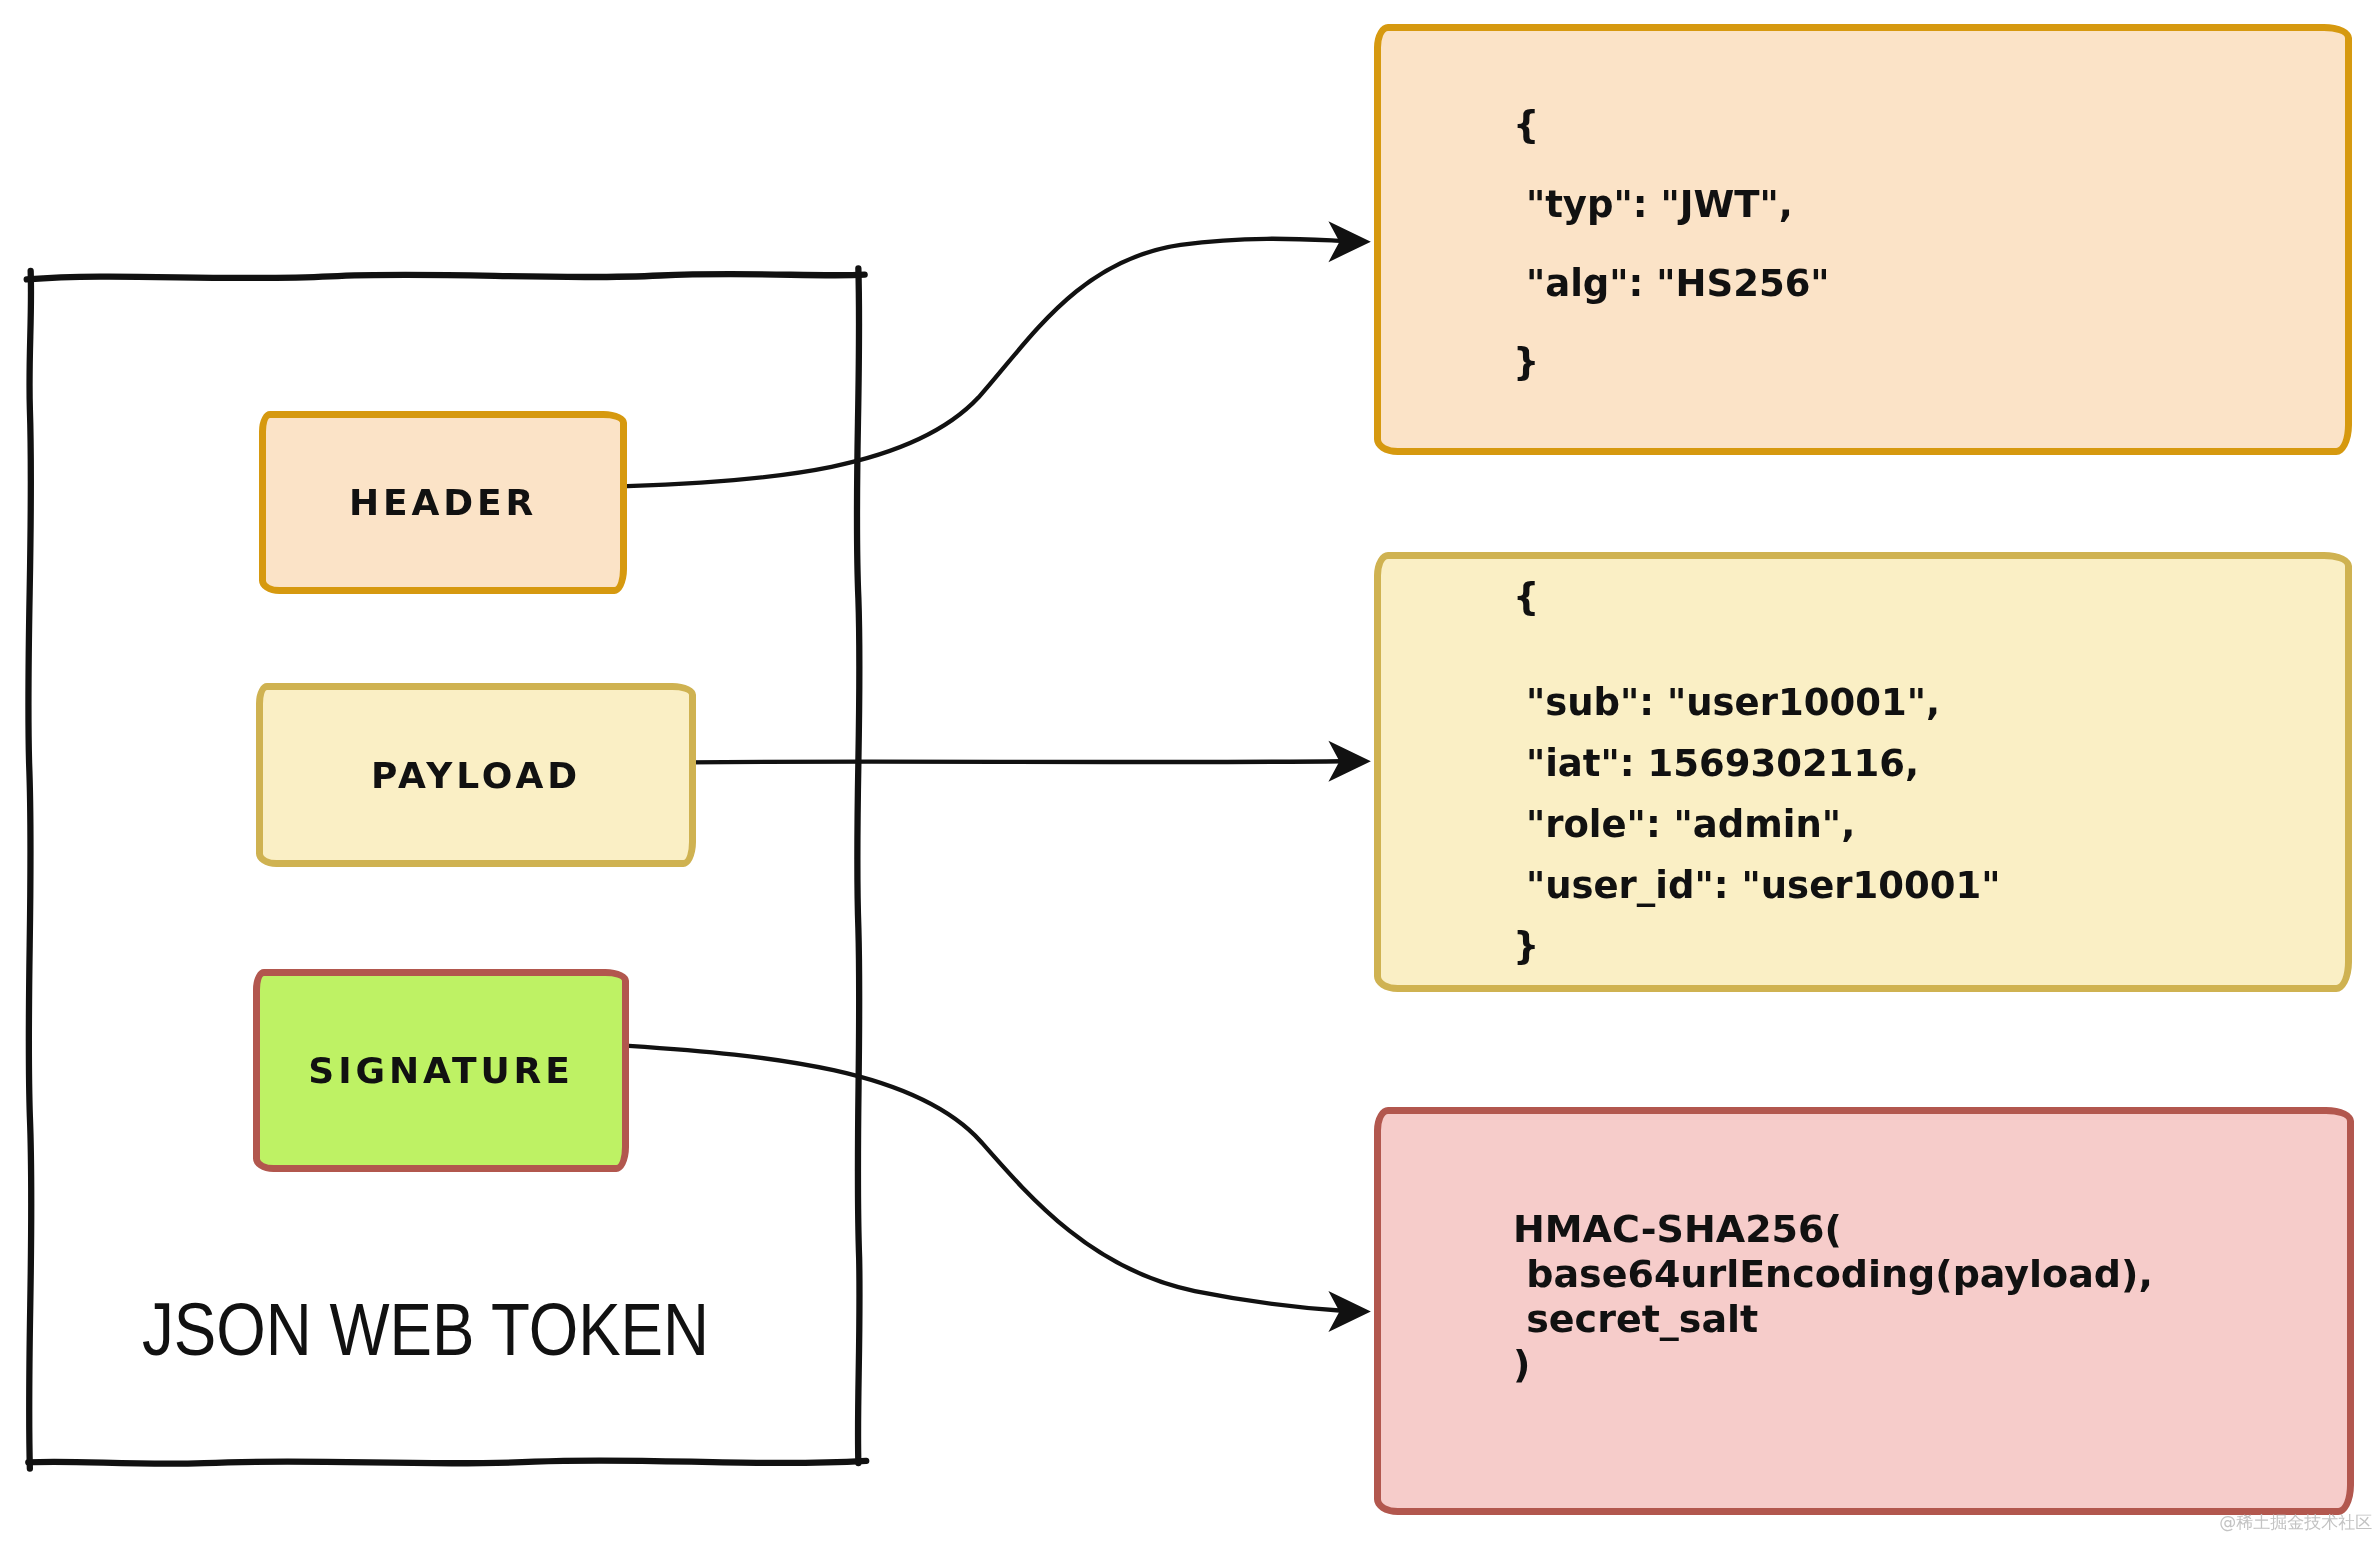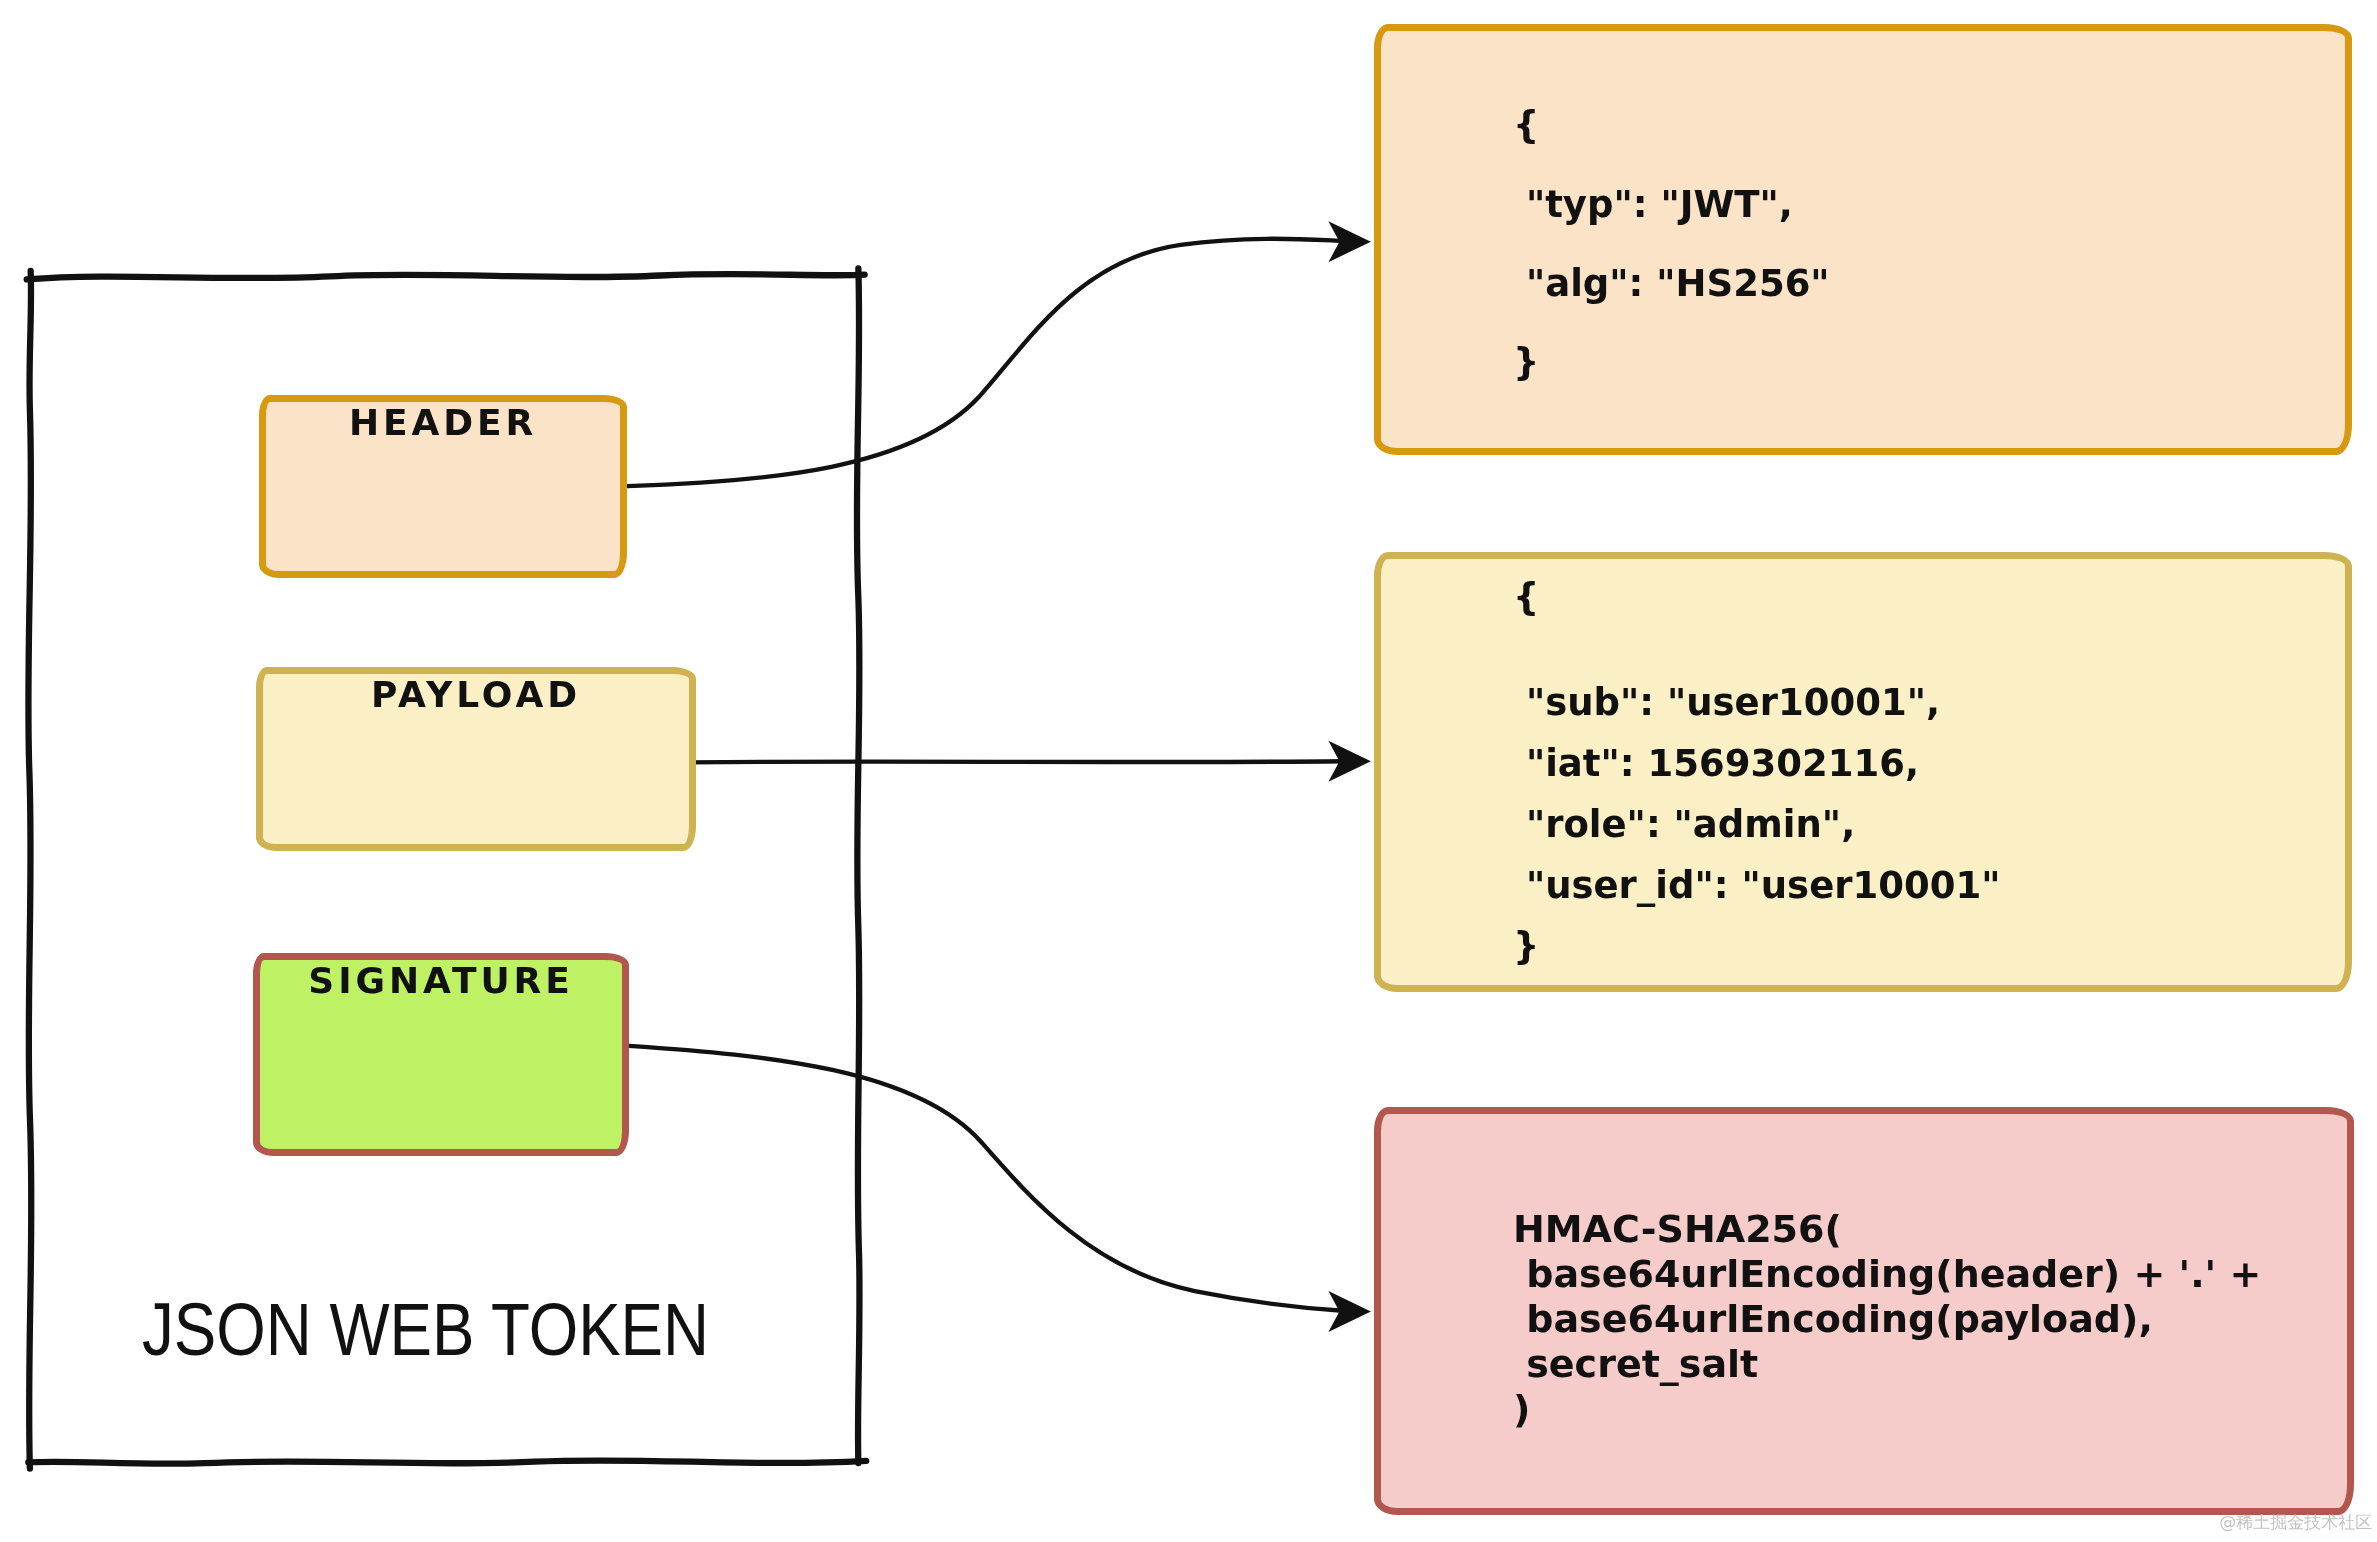--- a/index.html
+++ b/index.html
@@ -34,24 +34,26 @@
   }
   .arrow-head {
     fill: #111111;
     stroke: none;
   }
   
   .part-box {
     position: absolute;
     box-sizing: border-box;
     display: flex;
+    align-items: center;
     justify-content: center;
     border-style: solid;
     border-width: 7px;
     border-radius: 11px 23.6px 12.6px 20.4px / 20.4px 11.8px 25px 13.4px;
+    margin-top: 16px;
   }
   .part-label {
     font-weight: 700;
     font-size: 36px;
     letter-spacing: 3.9px;
     color: #111111;
     white-space: pre;
   }
   .header-box    { left: 259px; top: 395px; width: 368px; height: 183px; background: #FBE3C7; border-color: #D6990F; }
   .payload-box   { left: 256px; top: 667px; width: 440px; height: 184px; background: #FAEFC5; border-color: #CFB251; }
@@ -169,21 +171,20 @@
     <div class="code-line">{</div>
     <div class="code-line"> "sub": "user10001",</div>
     <div class="code-line"> "iat": 1569302116,</div>
     <div class="code-line"> "role": "admin",</div>
     <div class="code-line"> "user_id": "user10001"</div>
     <div class="code-line">}</div>
   </div>
 
   <div class="detail-box signature-detail">
     <div class="code-line">HMAC-SHA256(</div>
-    <div class="code-line"> base64urlEncoding(header) + '.' +</div>
     <div class="code-line"> base64urlEncoding(payload),</div>
     <div class="code-line"> secret_salt</div>
     <div class="code-line">)</div>
   </div>
 
   <div class="watermark">@稀土掘金技术社区</div>
 
 </div>
 
 

